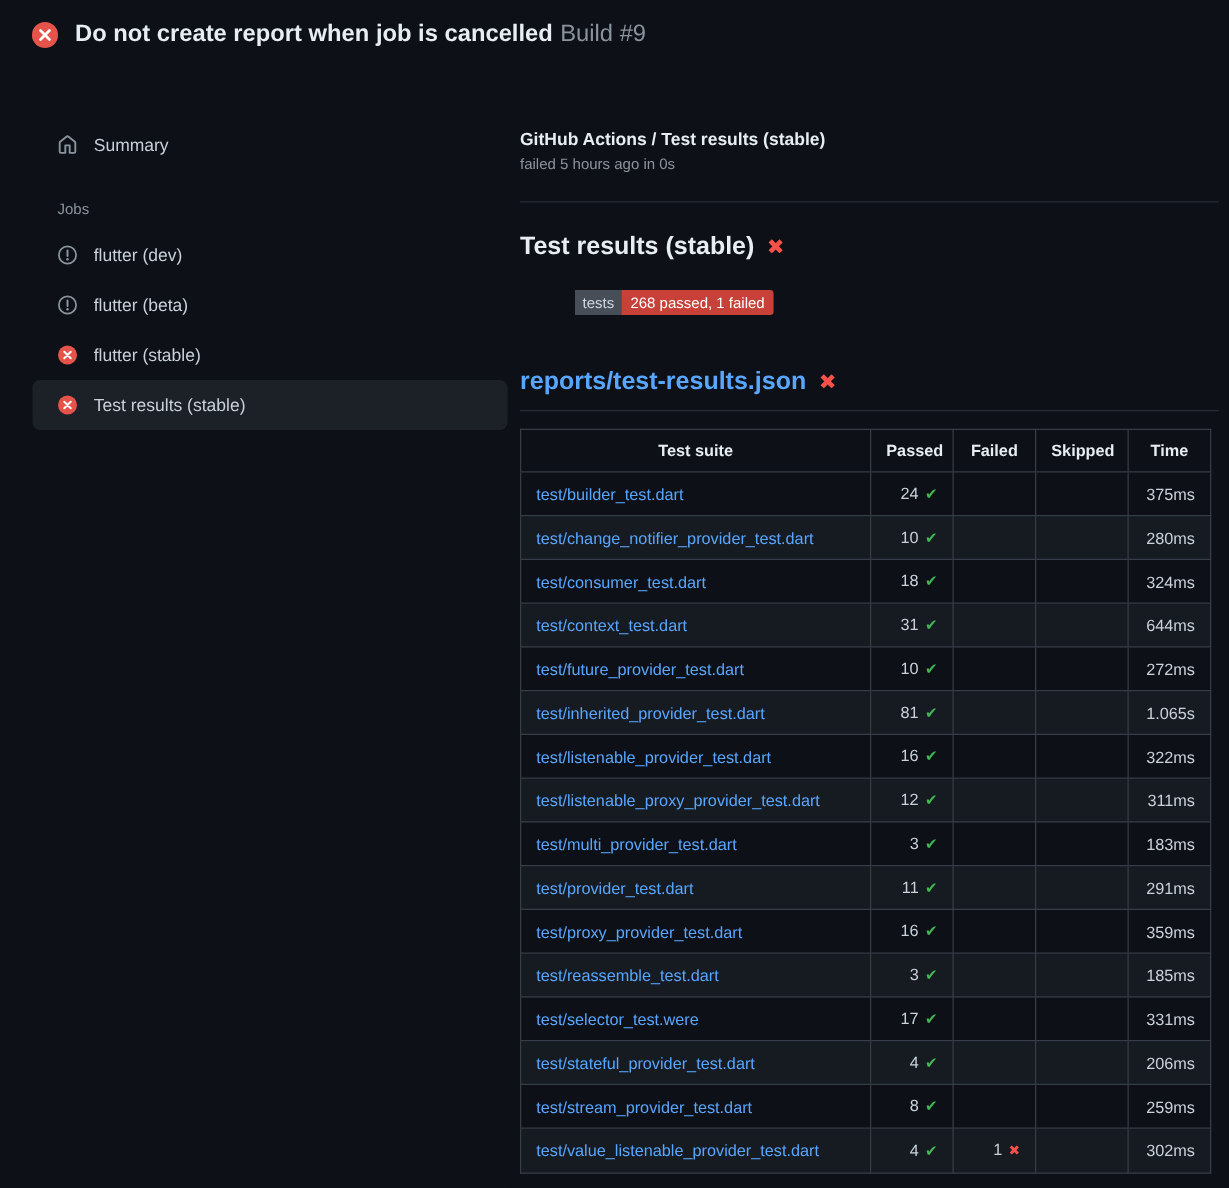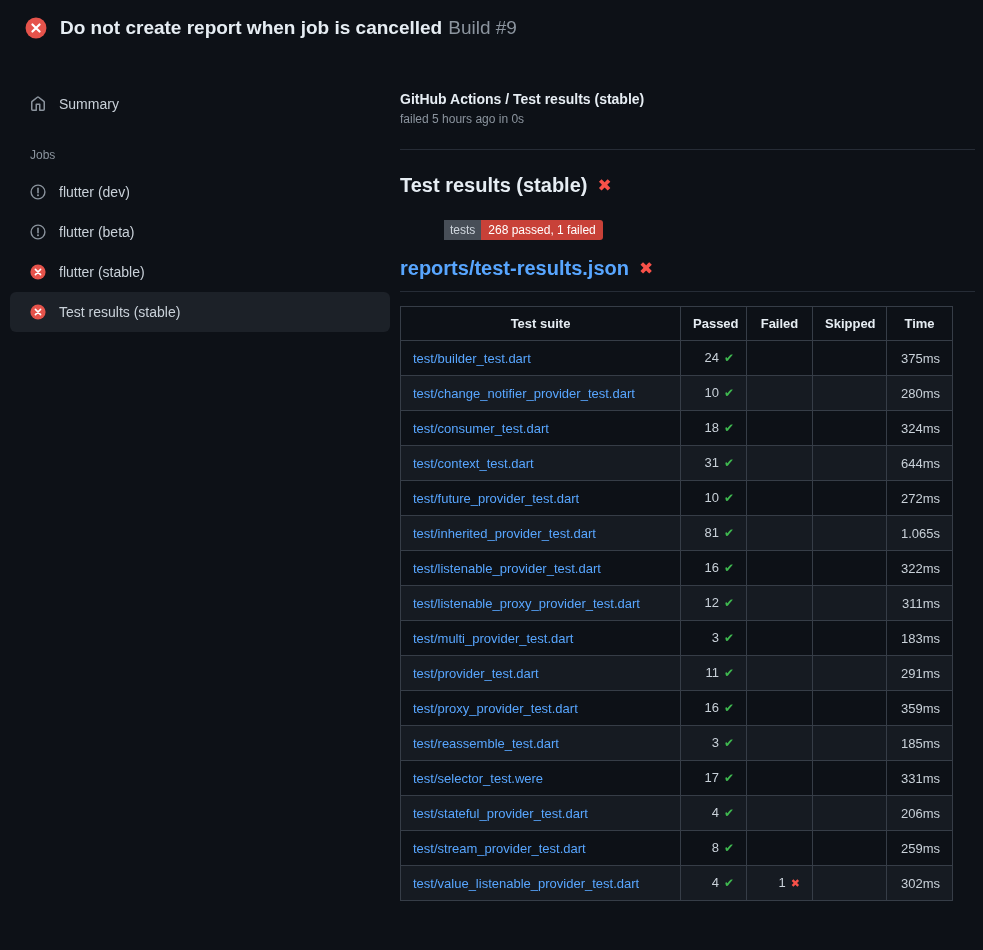--- a/index.html
+++ b/index.html
@@ -9,32 +9,32 @@
     --badge-red:#c84138;
     --badge-gray:#474e57;
   }
   *{margin:0;padding:0;box-sizing:border-box;}
   html,body{width:983px;height:950px;overflow:hidden;}
   body{
     background:#0d1117;
     color:#c9d1d9;
     font-family:"Liberation Sans","DejaVu Sans",sans-serif;
   }
-  .page{width:983px;height:950px;display:flex;flex-direction:column;}
+  .page{width:983px;height:950px;display:flex;flex-direction:column;gap:12px;}
 
   
   .run-header{
     display:flex;align-items:center;gap:13px;
     padding:16px 0 14px 25px;flex:0 0 auto;
   }
   .run-title{font-size:19px;font-weight:700;color:#e6edf3;line-height:24px;}
   .run-title .build{color:#8b949e;font-weight:400;margin-left:6px;}
 
   
-  .content{display:flex;flex:1 1 auto;align-items:flex-start;}
+  .content{display:flex;flex:1 1 auto;align-items:flex-start;padding-left:16px;}
 
   
   .sidebar{width:400px;flex:0 0 400px;padding:36px 10px 0 10px;}
   .summary-item{
     display:flex;align-items:center;gap:13px;
     padding:6px 20px;font-size:14px;color:#c9d1d9;cursor:pointer;
   }
   .summary-item svg{flex:0 0 auto;}
   .jobs-label{padding:30px 20px 10px 20px;font-size:12px;color:#8b949e;}
   .job-item{
@@ -58,21 +58,21 @@
   .heading-x{color:var(--status-red);font-size:17px;font-weight:700;line-height:1;}
 
   .badge{
     margin-top:22px;display:inline-flex;font-size:12px;line-height:1;
     border-radius:3px;overflow:hidden;
   }
   .badge-label{background:var(--badge-gray);color:#d0d7de;padding:4px 6px;margin-left:44px;}
   .badge-value{background:var(--badge-red);color:#ffffff;padding:4px 7px;}
 
   .report-heading{
-    margin-top:15px;padding-bottom:10px;border-bottom:1px solid #262c36;
+    margin-top:40px;padding-bottom:10px;border-bottom:1px solid #262c36;
     font-size:20px;font-weight:700;line-height:26px;
     display:flex;align-items:center;gap:10px;
   }
   .report-heading a{color:var(--link-blue);text-decoration:none;cursor:pointer;}
 
   .summary-line{margin-top:16px;font-size:14px;color:#c9d1d9;line-height:18px;}
   .summary-line strong{color:#c9d1d9;}
 
   
   table{

